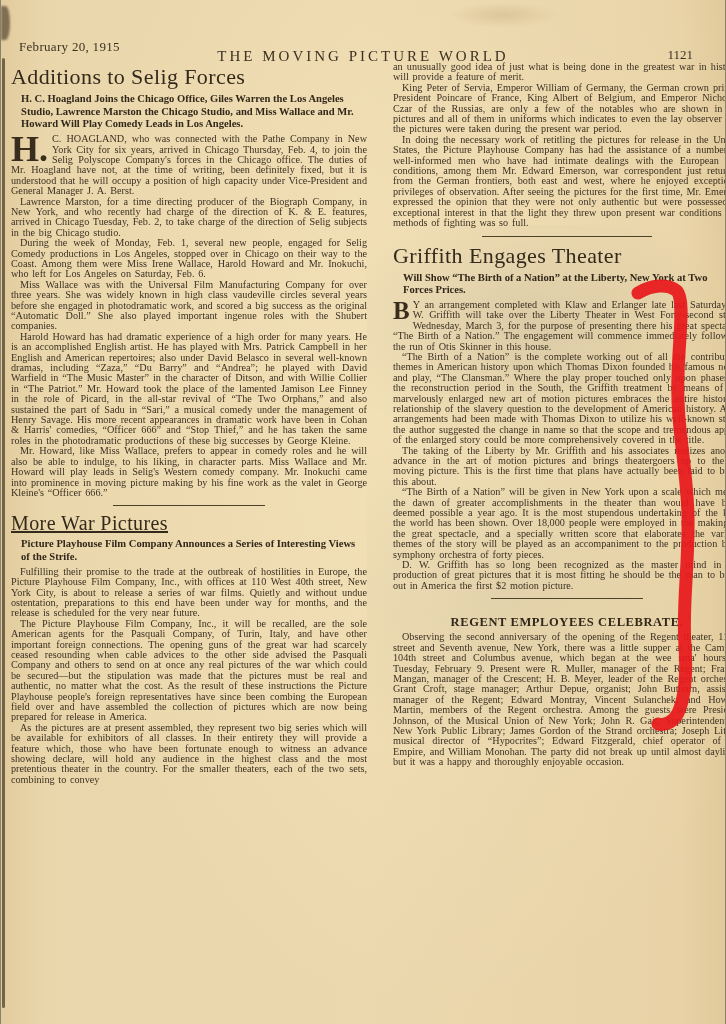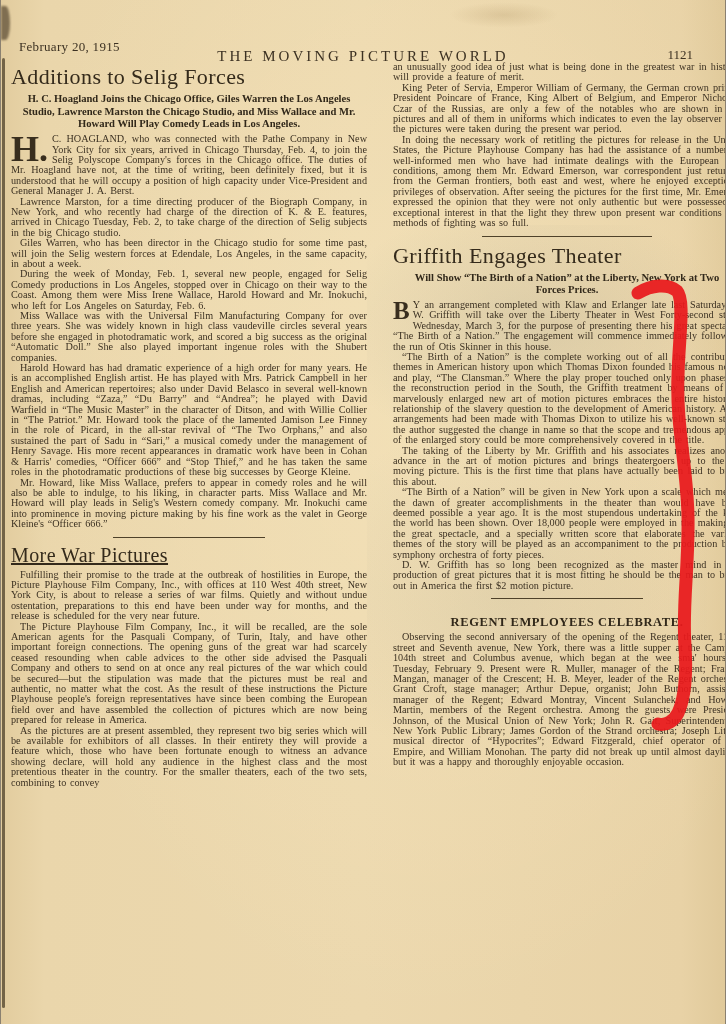--- a/index.html
+++ b/index.html
@@ -32,21 +32,21 @@
   .hdr-page { position:absolute; right:32px; top:47px; font-size:13px; }
 
   
   .col { position:absolute; top:62px; }
   .col-left  { left:10px;  width:356px; }
   .col-right { left:392px; width:348px; }
 
   h2.art-title { margin:2px 0 3px; text-align:left; font-weight:normal;
     font-size:22px; letter-spacing:.4px; color:#342a1b; }
   h2.art-title.sm { font-size:20px;text-decoration:underline; }
-  h3.art-subtitle { margin:0 10px 3px; text-align:center; font-weight:bold;
+  h3.art-subtitle { margin:0 10px 3px; font-weight:bold;
     font-size:10.6px; line-height:1.2; color:#31281a; }
   h3.caps-title { margin:16px 0 2px; text-align:center; font-weight:bold;
     font-size:12.5px; letter-spacing:.6px; color:#31281a; }
 
   p.body { margin:0; font-size:10.2px; line-height:10.4px; text-align:justify;
     word-spacing:1.2px; color:#3c3122; }
   p.body.indent { text-indent:9px; }
 
   .dropcap { float:left; font-weight:bold; color:#392e1e;
     font-size:36px; line-height:29px; padding:1px 4px 0 0; }
@@ -71,29 +71,29 @@
 
   <div class="hdr-date">February 20, 1915</div>
   <div class="hdr-title">THE MOVING PICTURE WORLD</div>
   <div class="hdr-page">1121</div>
 
   <div class="col col-left">
     <h2 class="art-title">Additions to Selig Forces</h2>
     <h3 class="art-subtitle">H. C. Hoagland Joins the Chicago Office, Giles Warren the Los Angeles Studio, Lawrence Marston the Chicago Studio, and Miss Wallace and Mr. Howard Will Play Comedy Leads in Los Angeles.</h3>
     <p class="body"><span class="dropcap">H.</span><span>C. HOAGLAND, who was connected with the Pathe Company in New York City for six years, arrived in Chicago Thursday, Feb. 4, to join the Selig Polyscope Company's forces in the Chicago office.  The duties of Mr. Hoagland have not, at the time of writing, been definitely fixed, but it is understood that he will occupy a position of high capacity under Vice-President and General Manager J. A. Berst.</span></p>
     <p class="body indent">Lawrence Marston, for a time directing producer of the Biograph Company, in New York, and who recently had charge of the direction of K. &amp; E. features, arrived in Chicago Tuesday, Feb. 2, to take charge of the direction of Selig subjects in the big Chicago studio.</p>
-    <p class="body indent">Giles Warren, who has been director in the Chicago studio for some time past, will join the Selig western forces at Edendale, Los Angeles, in the same capacity, in about a week.</p>
     <p class="body indent">During the week of Monday, Feb. 1, several new people, engaged for Selig Comedy productions in Los Angeles, stopped over in Chicago on their way to the Coast.  Among them were Miss Irene Wallace, Harold Howard and Mr. Inokuchi, who left for Los Angeles on Saturday, Feb. 6.</p>
     <p class="body indent">Miss Wallace was with the Universal Film Manufacturing Company for over three years.  She was widely known in high class vaudeville circles several years before she engaged in photodramatic work, and scored a big success as the original “Automatic Doll.”  She also played important ingenue roles with the Shubert companies.</p>
     <p class="body indent">Harold Howard has had dramatic experience of a high order for many years.  He is an accomplished English artist. He has played with Mrs. Patrick Campbell in her English and American repertoires; also under David Belasco in several well-known dramas, including “Zaza,” “Du Barry” and “Andrea”; he played with David Warfield in “The Music Master” in the character of Ditson, and with Willie Collier in “The Patriot.”  Mr. Howard took the place of the lamented Jamison Lee Finney in the role of Picard, in the all-star revival of “The Two Orphans,” and also sustained the part of Sadu in “Sari,” a musical comedy under the management of Henry Savage.  His more recent appearances in dramatic work have been in Cohan &amp; Harris' comedies, “Officer 666” and “Stop Thief,” and he has taken the same roles in the photodramatic productions of these big successes by George Kleine.</p>
     <p class="body indent">Mr. Howard, like Miss Wallace, prefers to appear in comedy roles and he will also be able to indulge, to his liking, in character parts.  Miss Wallace and Mr. Howard will play leads in Selig's Western comedy company.  Mr. Inokuchi came into prominence in moving picture making by his fine work as the valet in George Kleine's “Officer 666.”</p>
 
     <hr class="rule">
 
     <h2 class="art-title sm">More War Pictures</h2>
+    <h3 class="art-subtitle">Picture Playhouse Film Company Announces a Series of Interesting Views of the Strife.</h3>
     <p class="body indent">Fulfilling their promise to the trade at the outbreak of hostilities in Europe, the Picture Playhouse Film Company, Inc., with offices at 110 West 40th street, New York City, is about to release a series of war films.  Quietly and without undue ostentation, preparations to this end have been under way for months, and the release is scheduled for the very near future.</p>
     <p class="body indent">The Picture Playhouse Film Company, Inc., it will be recalled, are the sole American agents for the Pasquali Company, of Turin, Italy, and have other important foreign connections.  The opening guns of the great war had scarcely ceased resounding when cable advices to the other side advised the Pasquali Company and others to send on at once any real pictures of the war which could be secured—but the stipulation was made that the pictures must be real and authentic, no matter what the cost.  As the result of these instructions the Picture Playhouse people's foreign representatives have since been combing the European field over and have assembled the collection of pictures which are now being prepared for release in America.</p>
     <p class="body indent">As the pictures are at present assembled, they represent two big series which will be available for exhibitors of all classes.  In their entirety they will provide a feature which, those who have been fortunate enough to witness an advance showing declare, will hold any audience in the highest class and the most pretentious theater in the country.  For the smaller theaters, each of the two sets, combining to convey</p>
   </div>
 
   <div class="col col-right">
     <p class="body">an unusually good idea of just what is being done in the greatest war in history, will provide a feature of merit.</p>
     <p class="body indent">King Peter of Servia, Emperor William of Germany, the German crown prince, President Poincare of France, King Albert of Belgium, and Emperor Nicholas, Czar of the Russias, are only a few of the notables who are shown in the pictures and all of them in uniforms which indicates to even the lay observer that the pictures were taken during the present war period.</p>
     <p class="body indent">In doing the necessary work of retitling the pictures for release in the United States, the Picture Playhouse Company has had the assistance of a number of well-informed men who have had intimate dealings with the European war conditions, among them Mr. Edward Emerson, war correspondent just returned from the German frontiers, both east and west, where he enjoyed exceptional privileges of observation.  After seeing the pictures for the first time, Mr. Emerson expressed the opinion that they were not only authentic but were possessed of exceptional interest in that the light they threw upon present war conditions and methods of fighting was so full.</p>
 

